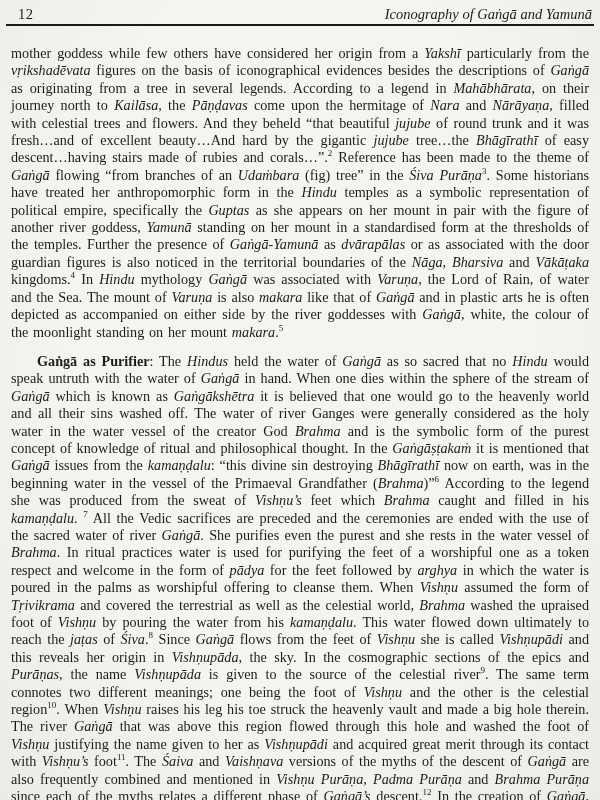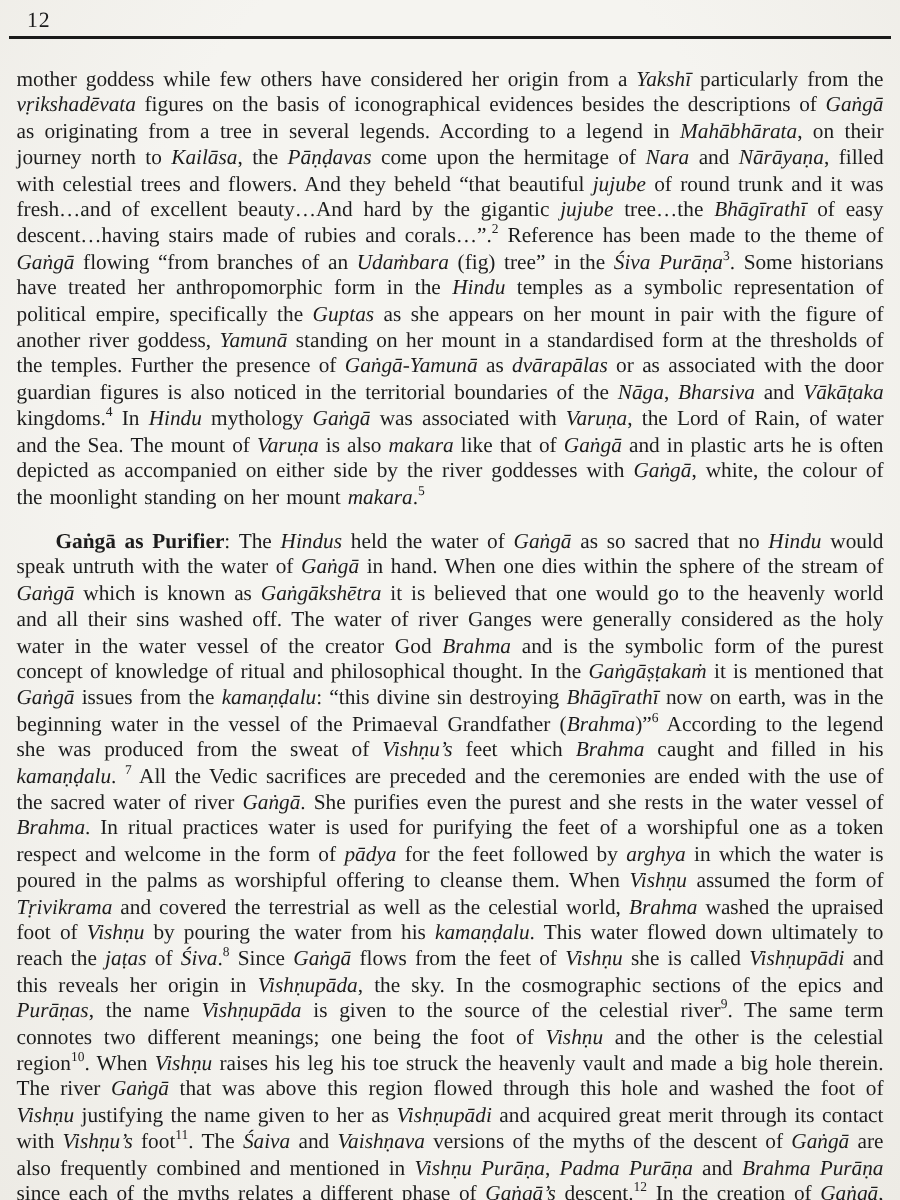--- a/index.html
+++ b/index.html
@@ -54,19 +54,20 @@
     line-height: 0;
     vertical-align: super;
   }
 </style>
 </head>
 <body>
 
 <div class="page">
   <header class="page-header">
     <span class="page-number">12</span>
+    <span class="running-title">Iconography of Gaṅgā and Yamunā</span>
   </header>
   <hr class="header-rule">
   <main class="page-body">
     <p class="para"><span class="run-n">mother goddess while few others have considered her origin from a </span><span class="run-i">Yakshī</span><span class="run-n"> particularly from the </span><span class="run-i">vṛikshadēvata</span><span class="run-n"> figures on the basis of iconographical evidences besides the descriptions of </span><span class="run-i">Gaṅgā</span><span class="run-n"> as originating from a tree in several legends. According to a legend in </span><span class="run-i">Mahābhārata</span><span class="run-n">, on their journey north to </span><span class="run-i">Kailāsa</span><span class="run-n">, the </span><span class="run-i">Pāṇḍavas</span><span class="run-n"> come upon the hermitage of </span><span class="run-i">Nara</span><span class="run-n"> and </span><span class="run-i">Nārāyaṇa</span><span class="run-n">, filled with celestial trees and flowers. And they beheld “that beautiful </span><span class="run-i">jujube</span><span class="run-n"> of round trunk and it was fresh…and of excellent beauty…And hard by the gigantic </span><span class="run-i">jujube</span><span class="run-n"> tree…the </span><span class="run-i">Bhāgīrathī</span><span class="run-n"> of easy descent…having stairs made of rubies and corals…”.</span><sup>2</sup><span class="run-n"> Reference has been made to the theme of </span><span class="run-i">Gaṅgā</span><span class="run-n"> flowing “from branches of an </span><span class="run-i">Udaṁbara</span><span class="run-n"> (fig) tree” in the </span><span class="run-i">Śiva Purāṇa</span><sup>3</sup><span class="run-n">. Some historians have treated her anthropomorphic form in the </span><span class="run-i">Hindu</span><span class="run-n"> temples as a symbolic representation of political empire, specifically the </span><span class="run-i">Guptas</span><span class="run-n"> as she appears on her mount in pair with the figure of another river goddess, </span><span class="run-i">Yamunā</span><span class="run-n"> standing on her mount in a standardised form at the thresholds of the temples. Further the presence of </span><span class="run-i">Gaṅgā-Yamunā</span><span class="run-n"> as </span><span class="run-i">dvārapālas</span><span class="run-n"> or as associated with the door guardian figures is also noticed in the territorial boundaries of the </span><span class="run-i">Nāga</span><span class="run-n">, </span><span class="run-i">Bharsiva</span><span class="run-n"> and </span><span class="run-i">Vākāṭaka</span><span class="run-n"> kingdoms.</span><sup>4</sup><span class="run-n"> In </span><span class="run-i">Hindu</span><span class="run-n"> mythology </span><span class="run-i">Gaṅgā</span><span class="run-n"> was associated with </span><span class="run-i">Varuṇa</span><span class="run-n">, the Lord of Rain, of water and the Sea. The mount of </span><span class="run-i">Varuṇa</span><span class="run-n"> is also </span><span class="run-i">makara</span><span class="run-n"> like that of </span><span class="run-i">Gaṅgā</span><span class="run-n"> and in plastic arts he is often depicted as accompanied on either side by the river goddesses with </span><span class="run-i">Gaṅgā</span><span class="run-n">, white, the colour of the moonlight standing on her mount </span><span class="run-i">makara</span><span class="run-n">.</span><sup>5</sup></p>
     <p class="para indent"><span class="run-bi">Gaṅgā as Purifier</span><span class="run-n">: The </span><span class="run-i">Hindus</span><span class="run-n"> held the water of </span><span class="run-i">Gaṅgā</span><span class="run-n"> as so sacred that no </span><span class="run-i">Hindu</span><span class="run-n"> would speak untruth with the water of </span><span class="run-i">Gaṅgā</span><span class="run-n"> in hand. When one dies within the sphere of the stream of </span><span class="run-i">Gaṅgā</span><span class="run-n"> which is known as </span><span class="run-i">Gaṅgākshētra</span><span class="run-n"> it is believed that one would go to the heavenly world and all their sins washed off. The water of river Ganges were generally considered as the holy water in the water vessel of the creator God </span><span class="run-i">Brahma</span><span class="run-n"> and is the symbolic form of the purest concept of knowledge of ritual and philosophical thought. In the </span><span class="run-i">Gaṅgāṣṭakaṁ</span><span class="run-n"> it is mentioned that </span><span class="run-i">Gaṅgā</span><span class="run-n"> issues from the </span><span class="run-i">kamaṇḍalu</span><span class="run-n">: “this divine sin destroying </span><span class="run-i">Bhāgīrathī</span><span class="run-n"> now on earth, was in the beginning water in the vessel of the Primaeval Grandfather (</span><span class="run-i">Brahma</span><span class="run-n">)”</span><sup>6</sup><span class="run-n"> According to the legend she was produced from the sweat of </span><span class="run-i">Vishṇu’s</span><span class="run-n"> feet which </span><span class="run-i">Brahma</span><span class="run-n"> caught and filled in his </span><span class="run-i">kamaṇḍalu</span><span class="run-n">. </span><sup>7</sup><span class="run-n"> All the Vedic sacrifices are preceded and the ceremonies are ended with the use of the sacred water of river </span><span class="run-i">Gaṅgā</span><span class="run-n">. She purifies even the purest and she rests in the water vessel of </span><span class="run-i">Brahma</span><span class="run-n">. In ritual practices water is used for purifying the feet of a worshipful one as a token respect and welcome in the form of </span><span class="run-i">pādya</span><span class="run-n"> for the feet followed by </span><span class="run-i">arghya</span><span class="run-n"> in which the water is poured in the palms as worshipful offering to cleanse them. When </span><span class="run-i">Vishṇu</span><span class="run-n"> assumed the form of </span><span class="run-i">Tṛivikrama</span><span class="run-n"> and covered the terrestrial as well as the celestial world, </span><span class="run-i">Brahma</span><span class="run-n"> washed the upraised foot of </span><span class="run-i">Vishṇu</span><span class="run-n"> by pouring the water from his </span><span class="run-i">kamaṇḍalu</span><span class="run-n">. This water flowed down ultimately to reach the </span><span class="run-i">jaṭas</span><span class="run-n"> of </span><span class="run-i">Śiva</span><span class="run-n">.</span><sup>8</sup><span class="run-n"> Since </span><span class="run-i">Gaṅgā</span><span class="run-n"> flows from the feet of </span><span class="run-i">Vishṇu</span><span class="run-n"> she is called </span><span class="run-i">Vishṇupādi</span><span class="run-n"> and this reveals her origin in </span><span class="run-i">Vishṇupāda</span><span class="run-n">, the sky. In the cosmographic sections of the epics and </span><span class="run-i">Purāṇas</span><span class="run-n">, the name </span><span class="run-i">Vishṇupāda</span><span class="run-n"> is given to the source of the celestial river</span><sup>9</sup><span class="run-n">. The same term connotes two different meanings; one being the foot of </span><span class="run-i">Vishṇu</span><span class="run-n"> and the other is the celestial region</span><sup>10</sup><span class="run-n">. When </span><span class="run-i">Vishṇu</span><span class="run-n"> raises his leg his toe struck the heavenly vault and made a big hole therein. The river </span><span class="run-i">Gaṅgā</span><span class="run-n"> that was above this region flowed through this hole and washed the foot of </span><span class="run-i">Vishṇu</span><span class="run-n"> justifying the name given to her as </span><span class="run-i">Vishṇupādi</span><span class="run-n"> and acquired great merit through its contact with </span><span class="run-i">Vishṇu’s</span><span class="run-n"> foot</span><sup>11</sup><span class="run-n">. The </span><span class="run-i">Śaiva</span><span class="run-n"> and </span><span class="run-i">Vaishṇava</span><span class="run-n"> versions of the myths of the descent of </span><span class="run-i">Gaṅgā</span><span class="run-n"> are also frequently combined and mentioned in </span><span class="run-i">Vishṇu Purāṇa</span><span class="run-n">, </span><span class="run-i">Padma Purāṇa</span><span class="run-n"> and </span><span class="run-i">Brahma Purāṇa</span><span class="run-n"> since each of the myths relates a different phase of </span><span class="run-i">Gaṅgā’s</span><span class="run-n"> descent.</span><sup>12</sup><span class="run-n"> In the creation of </span><span class="run-i">Gaṅgā, Vishṇu</span></p>
   </main>
 </div>
 
 </body></html>

